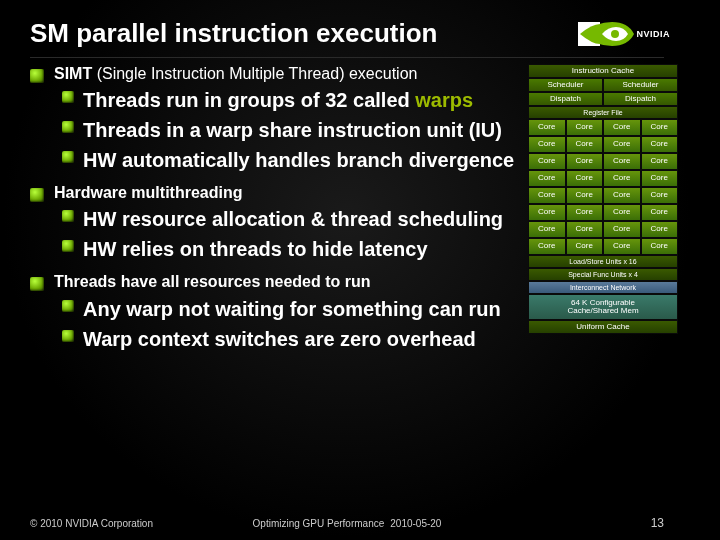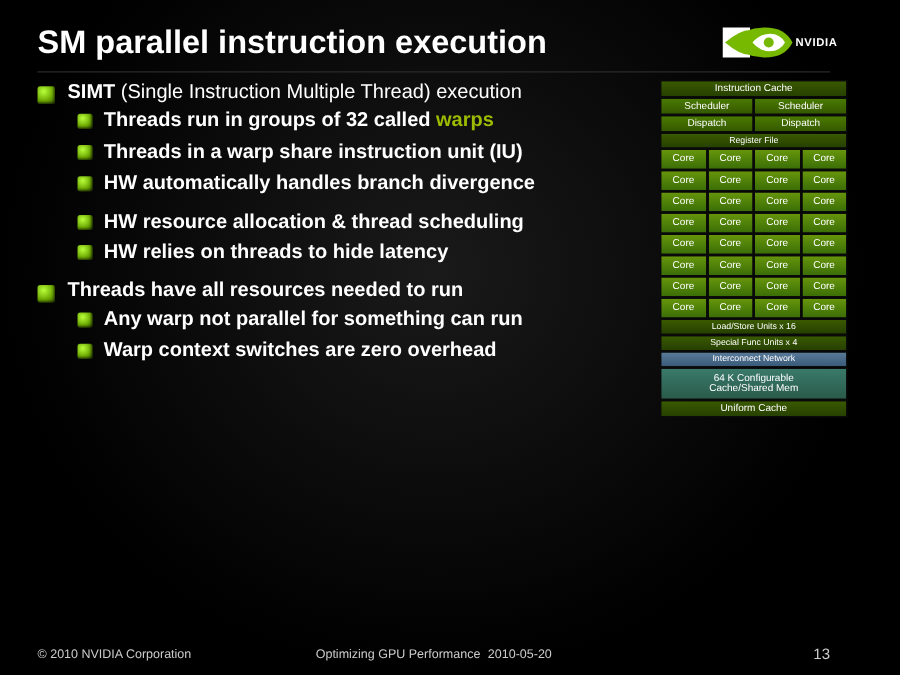--- a/index.html
+++ b/index.html
@@ -12,21 +12,21 @@
 .logo-text { font-size: 9px; font-weight: bold; letter-spacing: 0.5px; color: #fff; margin-top: 1px; }
 .divider { height: 1px; background: #2a2a2a; margin: 0 30px 6px 30px; }
 .body { display: flex; padding: 0 16px 0 30px; }
 .content { flex: 1; padding-right: 12px; }
 .section { margin-bottom: 10px; }
 .bullet-l1 { display: flex; align-items: flex-start; margin-bottom: 4px; }
 .bullet-l1 .dot { width: 14px; height: 14px; margin-top: 5px; margin-right: 10px; flex-shrink: 0; background: radial-gradient(circle at 35% 30%, #b8ff3a 0%, #6aa500 60%, #3a5a00 100%); border-radius: 2px; box-shadow: inset -1px -1px 2px rgba(0,0,0,0.6); }
 .bullet-l1 .text { font-size: 16px; line-height: 1.2; color: #fff; }
 .bullet-l2 { display: flex; align-items: flex-start; margin: 4px 0 4px 32px; }
 .bullet-l2 .dot { width: 12px; height: 12px; margin-top: 4px; margin-right: 9px; flex-shrink: 0; border-radius: 2px; background: radial-gradient(circle at 35% 30%, #b8ff3a 0%, #6aa500 60%, #3a5a00 100%); box-shadow: inset -1px -1px 2px rgba(0,0,0,0.6); }
-.bullet-l2 .text { font-size: 16px; font-weight: bold; line-height: 1.3; color: #fff; }
+.bullet-l2 .text { font-size: 20px; font-weight: bold; line-height: 1.3; color: #fff; }
 .hl { color: #9dbb00; }
 .diagram { width: 150px; flex-shrink: 0; font-size: 0; }
 .dcell { display: inline-block; background: linear-gradient(#66950b, #3b6e07); color: #fff; font-size: 8px; text-align: center; vertical-align: top; border: 1px solid #0a0a0a; line-height: 1; padding: 2px 0; overflow: hidden; }
 .drow { white-space: nowrap; }
 .d-full { width: 150px; }
 .d-half { width: 75px; }
 .d-quarter { width: 37.5px; }
 .d-dark { background: linear-gradient(#3a5a00,#264000); }
 .d-mid { background: linear-gradient(#4a7a00,#355800); }
 .d-purple { background: linear-gradient(#5a7a9a,#3a5a7a); }
@@ -75,37 +75,41 @@
           <div class="bullet-l2">
             <div class="dot"></div>
             <div class="text">Threads in a warp share instruction unit (IU)</div>
           </div>
           <div class="bullet-l2">
             <div class="dot"></div>
             <div class="text">HW automatically handles branch divergence</div>
           </div>
         </div>
         <div class="section">
+          <div class="bullet-l1">
+            <div class="dot"></div>
+            <div class="text"><b>Hardware multithreading</b></div>
+          </div>
           <div class="bullet-l2">
             <div class="dot"></div>
             <div class="text">HW resource allocation &amp; thread scheduling</div>
           </div>
           <div class="bullet-l2">
             <div class="dot"></div>
             <div class="text">HW relies on threads to hide latency</div>
           </div>
         </div>
         <div class="section">
           <div class="bullet-l1">
             <div class="dot"></div>
             <div class="text"><b>Threads have all resources needed to run</b></div>
           </div>
           <div class="bullet-l2">
             <div class="dot"></div>
-            <div class="text">Any warp not parallel for something can run</div>
+            <div class="text">Any warp not waiting for something can run</div>
           </div>
           <div class="bullet-l2">
             <div class="dot"></div>
             <div class="text">Warp context switches are zero overhead</div>
           </div>
         </div>
       </div>
 
     <div class="diagram" id="diagram">
         <div class="drow"><div class="dcell d-full d-dark ">Instruction Cache</div></div>

